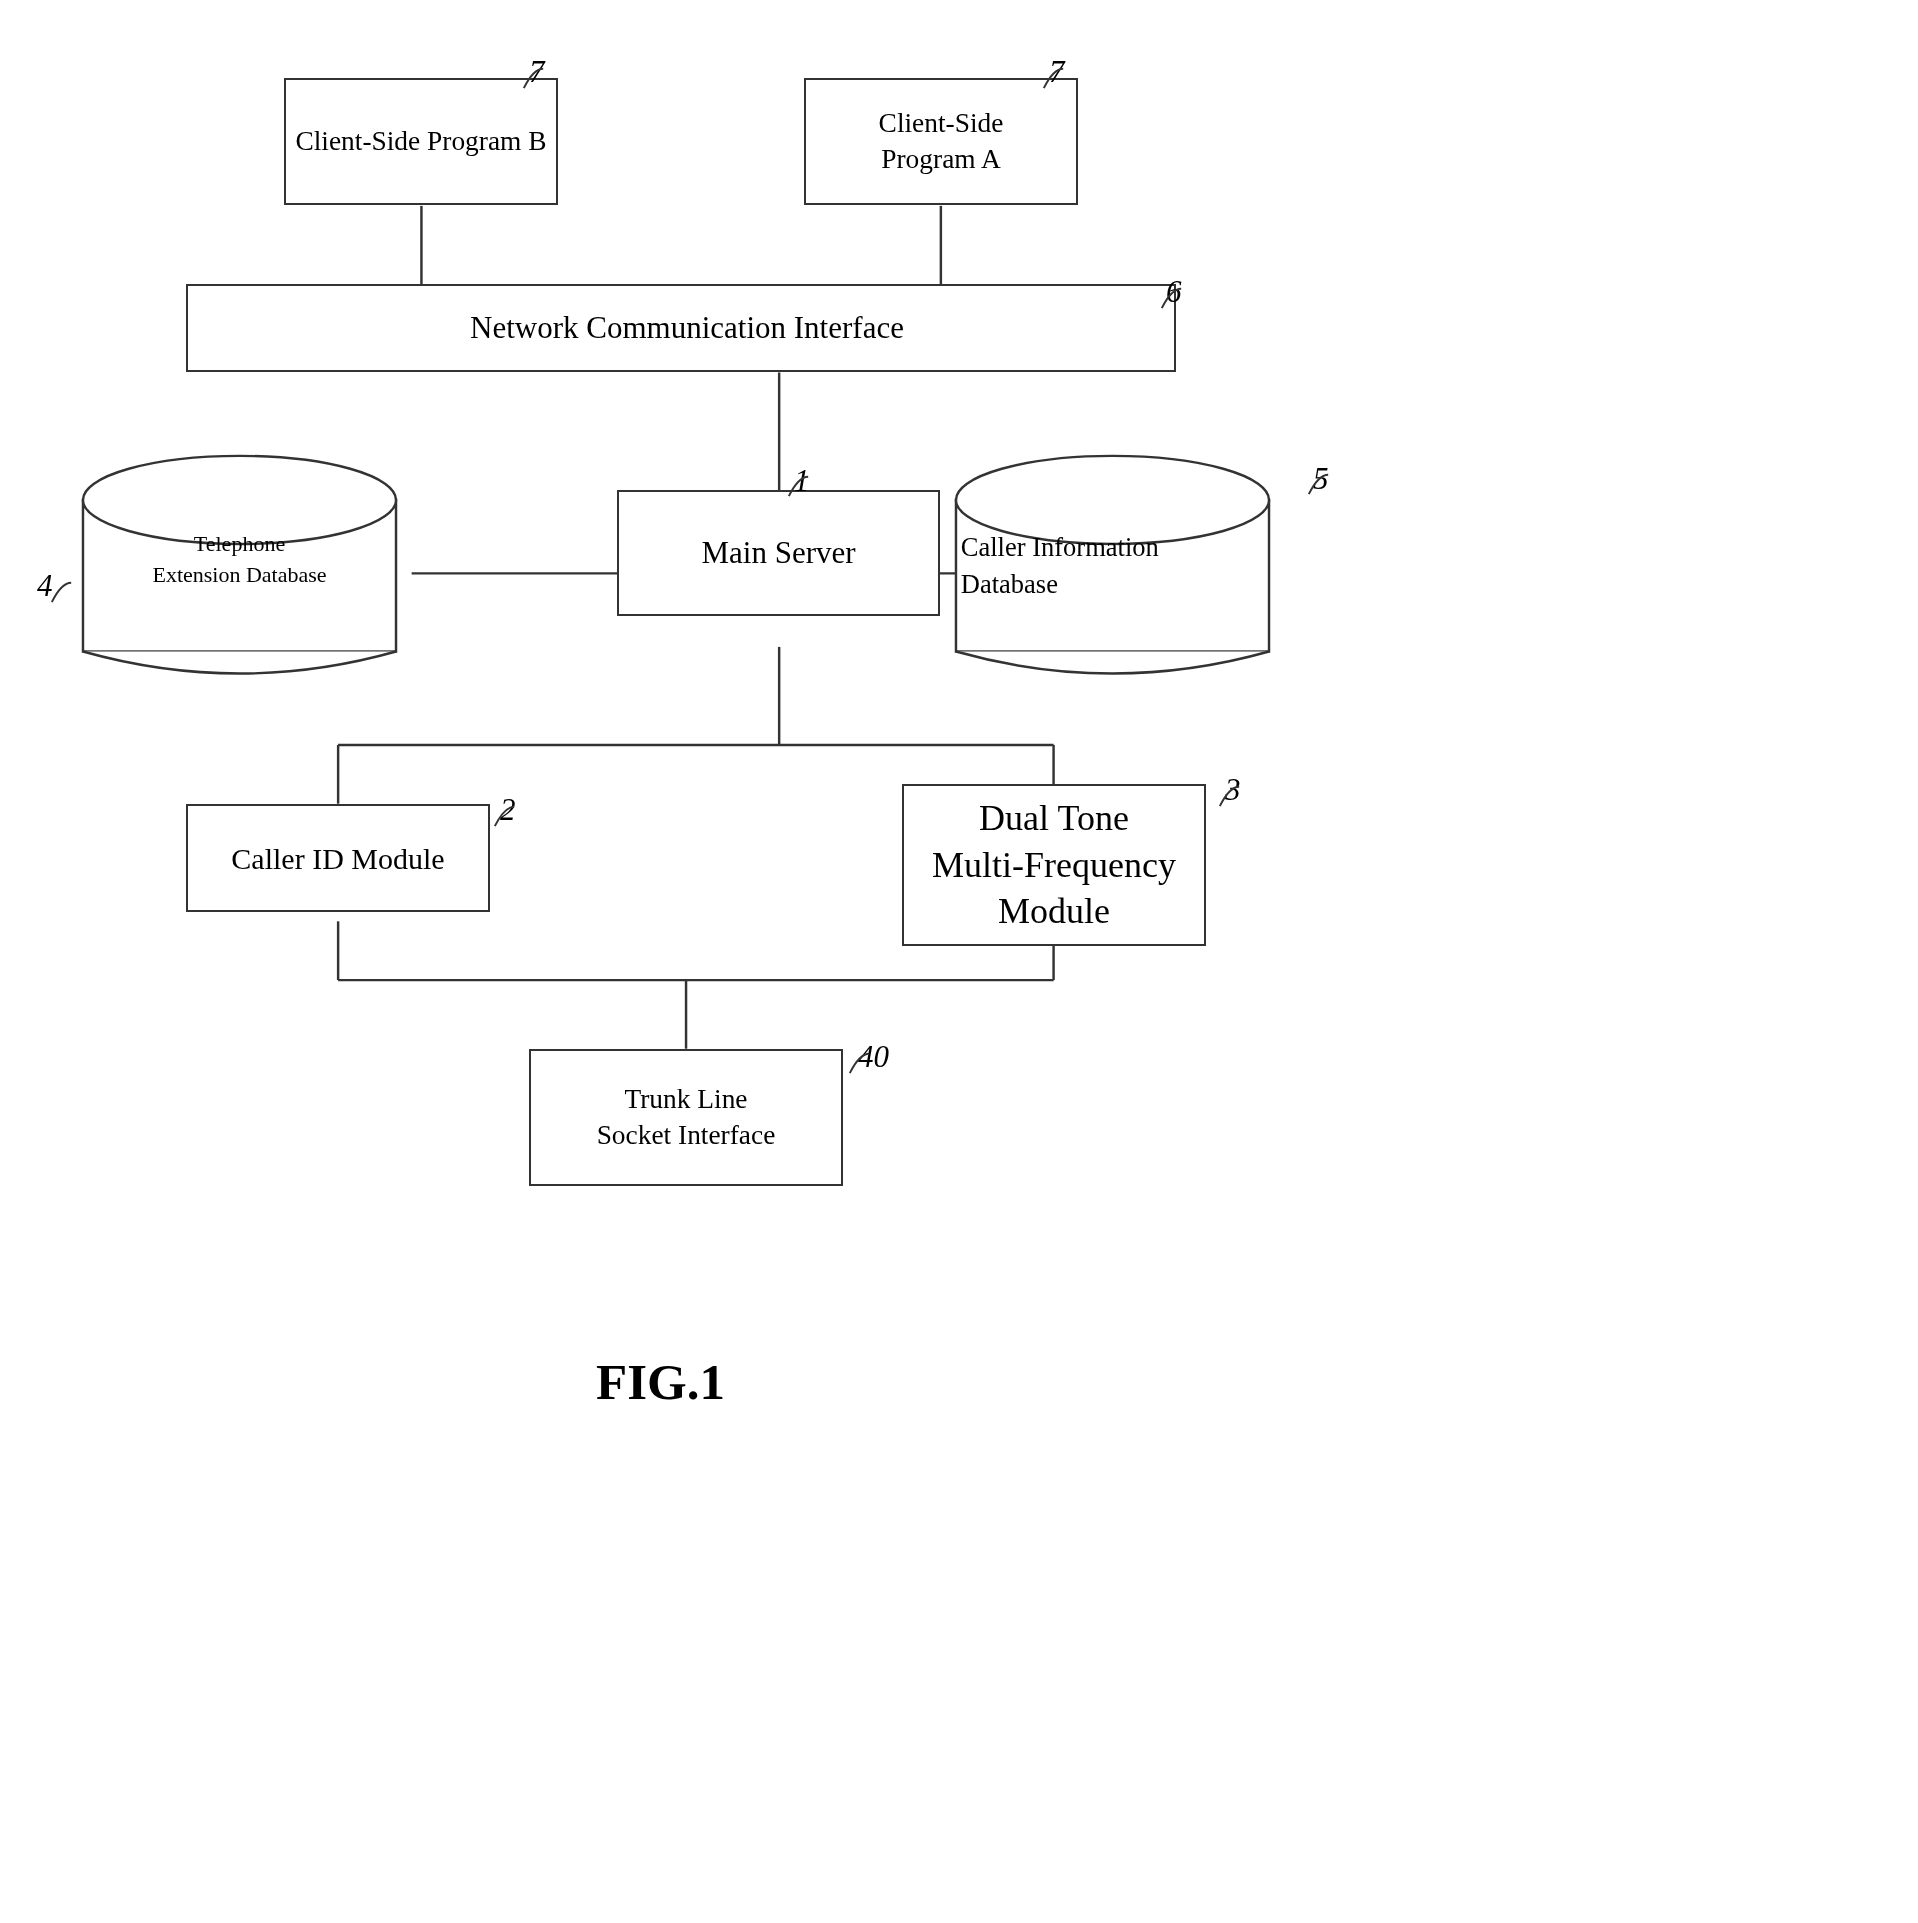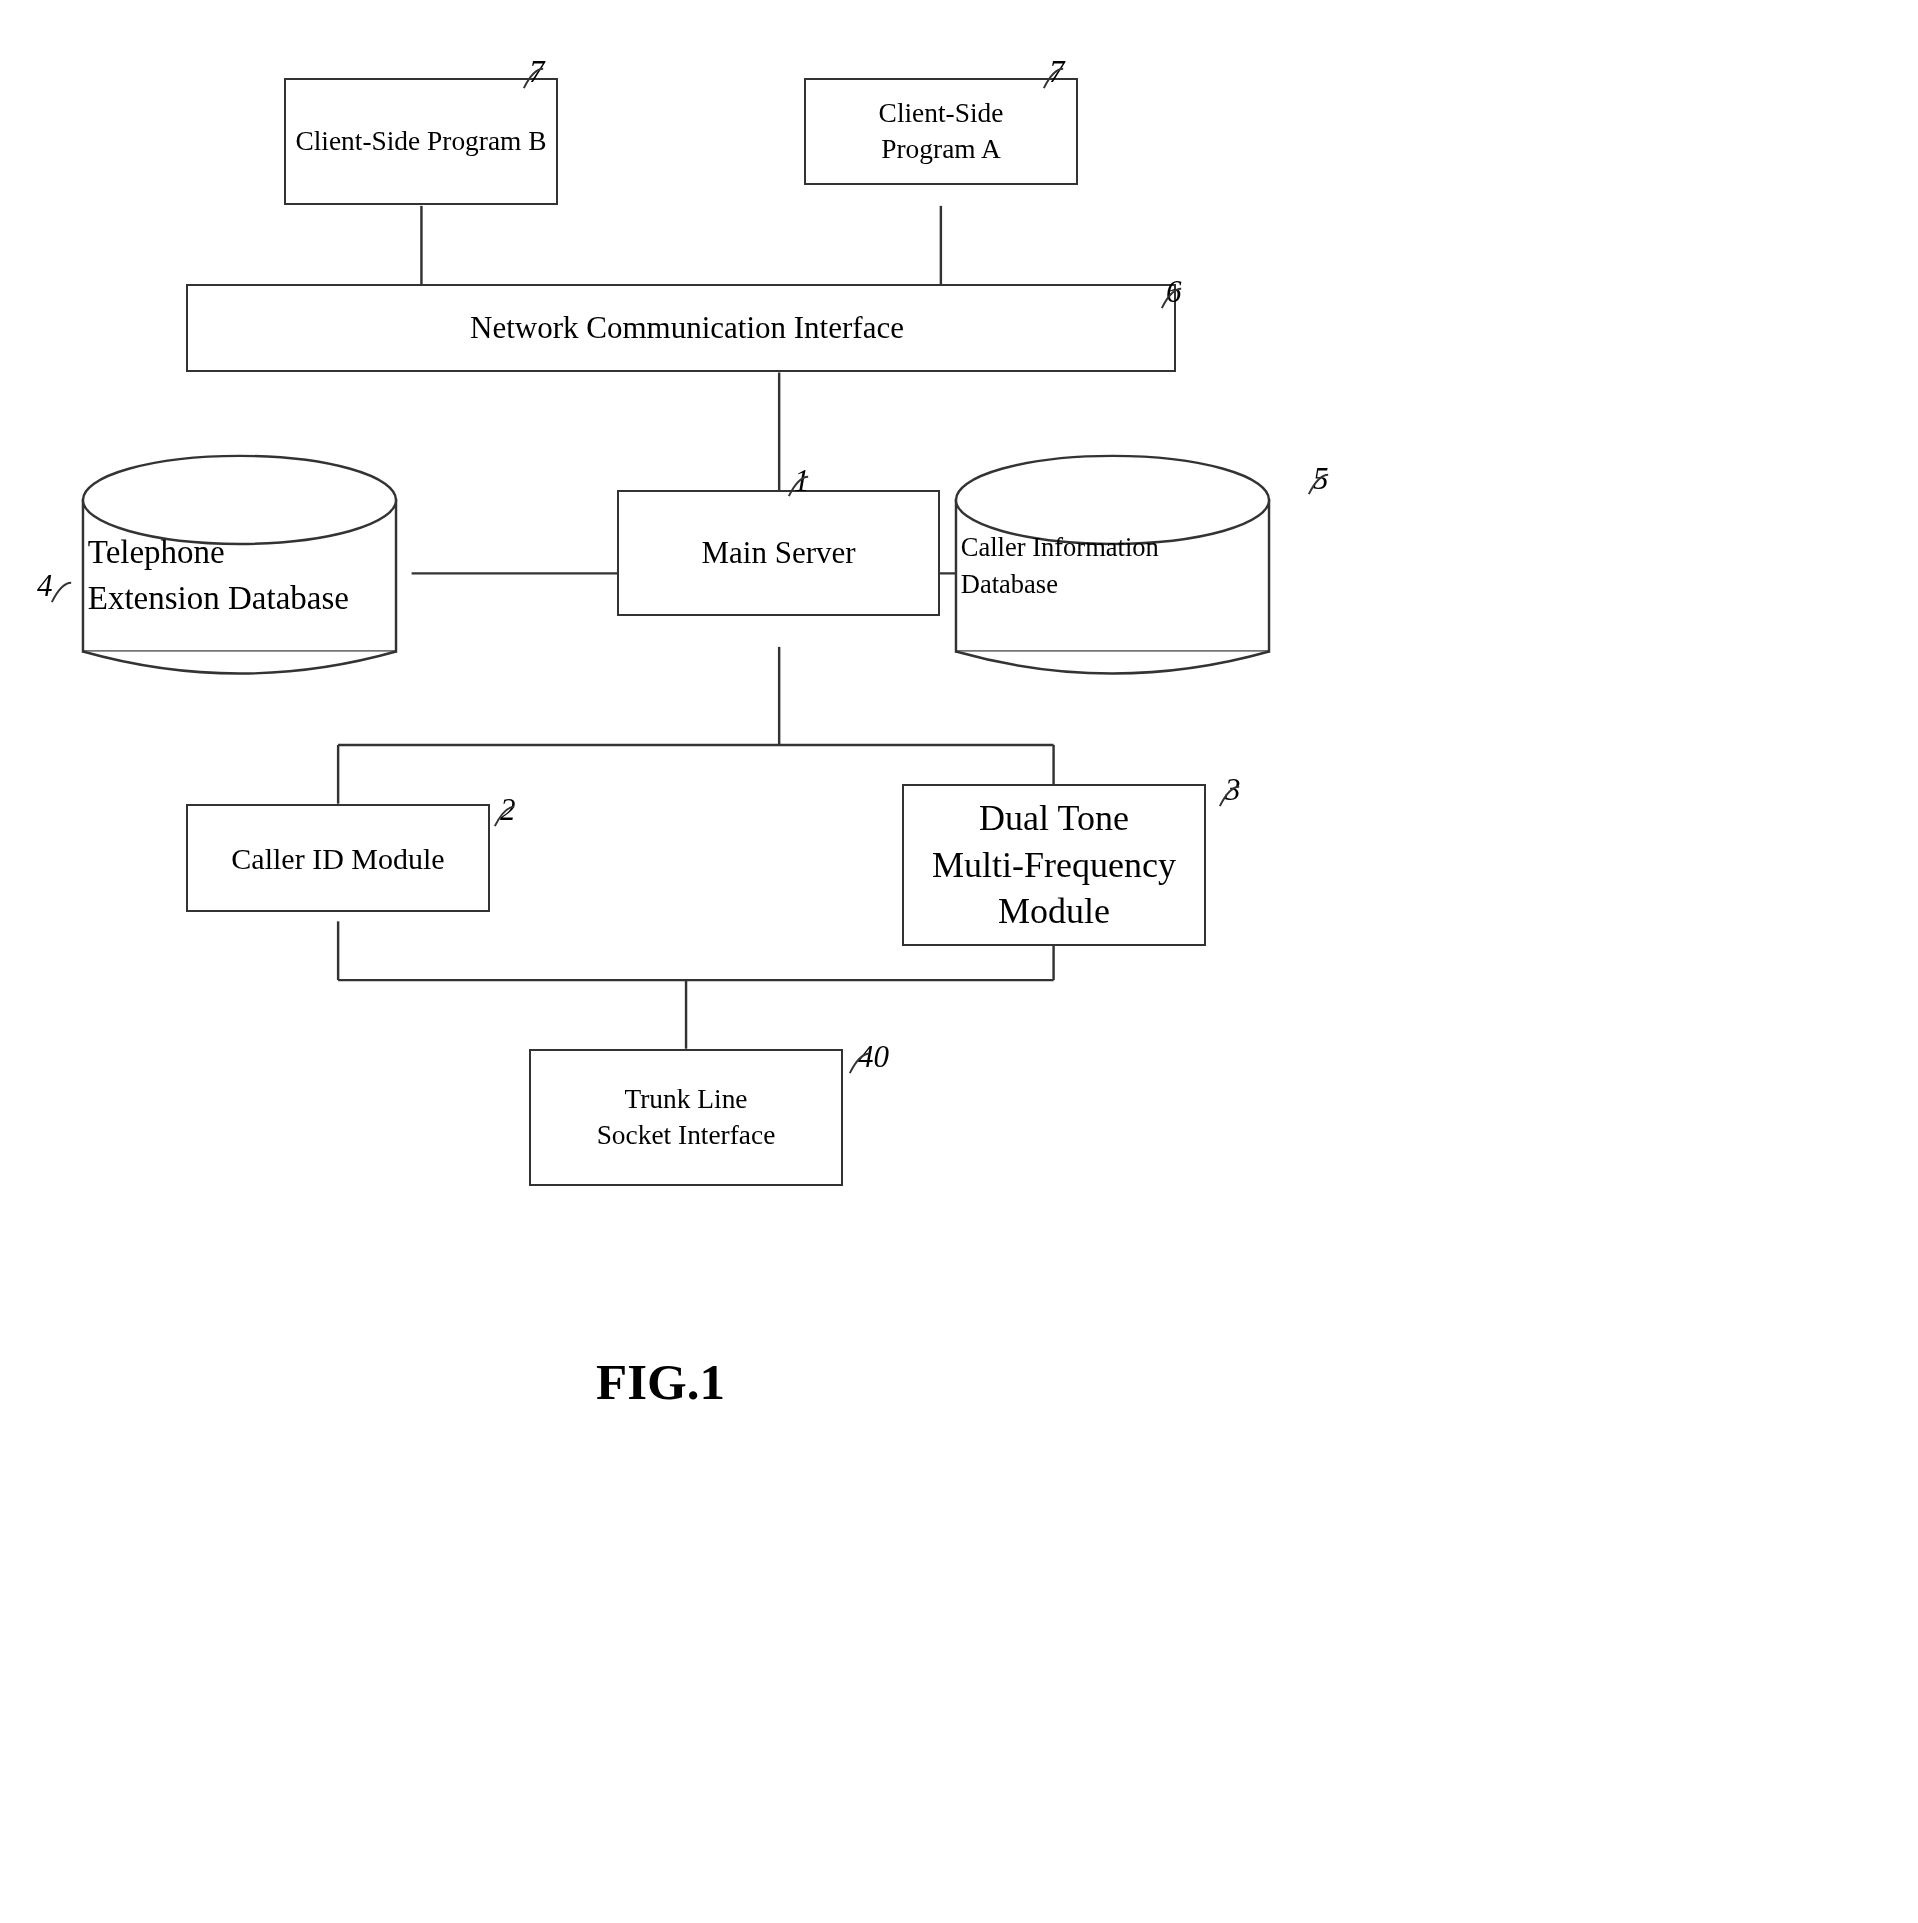--- a/index.html
+++ b/index.html
@@ -118,21 +118,21 @@
   </div>
 
   <div class="ref-num" style="left:529px; top:54px;">
     <span>7</span>
   </div>
 
   <svg style="position:absolute;left:519px;top:64px;width:29px;height:29px;" xmlns="http://www.w3.org/2000/svg" viewBox="0 0 30 30" width="29" height="29">
     <path d="M5,25 Q15,5 25,5" stroke="#333" stroke-width="2" fill="none"></path>
   </svg>
 
-  <div class="box" style="left:804px; top:78px; width:274px; height:107px;">
+  <div class="box" style="left:804px; top:78px; width:274px; height:127px;">
     <span>Client-Side<br>Program A</span>
   </div>
 
   <div class="ref-num" style="left:1049px; top:54px;">
     <span>7</span>
   </div>
   <svg style="position:absolute;left:1039px;top:64px;width:29px;height:29px;" xmlns="http://www.w3.org/2000/svg" viewBox="0 0 30 30" width="29" height="29">
     <path d="M5,25 Q15,5 25,5" stroke="#333" stroke-width="2" fill="none"></path>
   </svg>
 
@@ -149,21 +149,21 @@
 
   <div class="cylinder" style="left:78px; top:451px; width:323px; height:225px;">
     <svg width="323" height="225" xmlns="http://www.w3.org/2000/svg" viewBox="0 0 330 230">
 
       <rect x="5" y="50" width="320" height="155" fill="white" stroke="#333" stroke-width="2.5"></rect>
 
       <ellipse cx="165" cy="50" rx="160" ry="45" fill="white" stroke="#333" stroke-width="2.5"></ellipse>
 
       <path d="M5,205 Q165,250 325,205" fill="white" stroke="#333" stroke-width="2.5"></path>
     </svg>
-    <div class="cylinder-label" style="position:absolute; top:78px; left:0; width:323px; text-align:left; font-size:33px; line-height:1.4;">
+    <div class="cylinder-label" style="position:absolute; top:78px; left:0; width:323px; text-align:center; font-size:22px; line-height:1.4;">
       Telephone<br>Extension Database
     </div>
   </div>
 
   <div class="ref-num" style="left:37px; top:568px;">
     <span>4</span>
   </div>
   <svg style="position:absolute;left:47px;top:578px;width:29px;height:29px;" xmlns="http://www.w3.org/2000/svg" viewBox="0 0 30 30" width="29" height="29">
     <path d="M5,25 Q15,5 25,5" stroke="#333" stroke-width="2" fill="none"></path>
   </svg>

